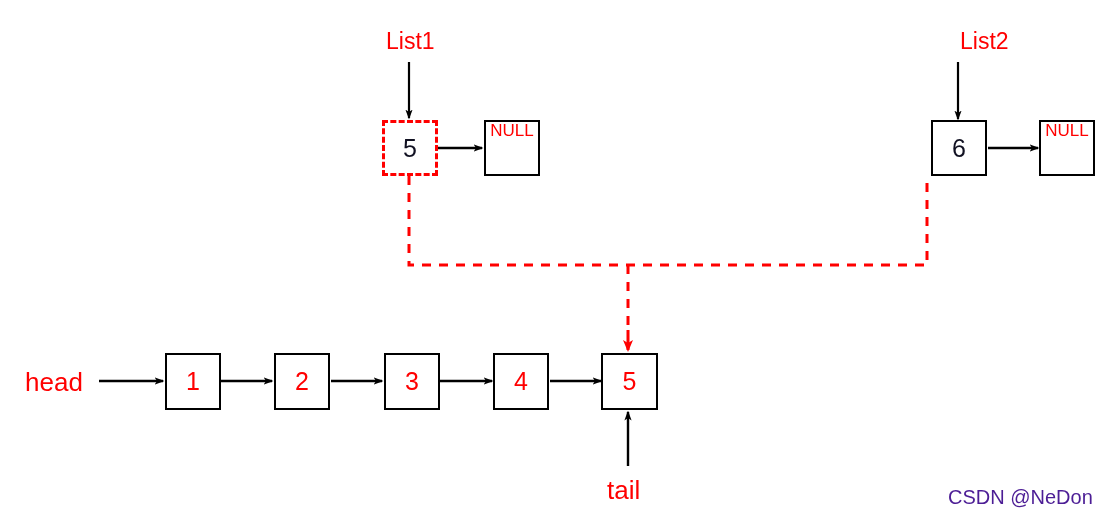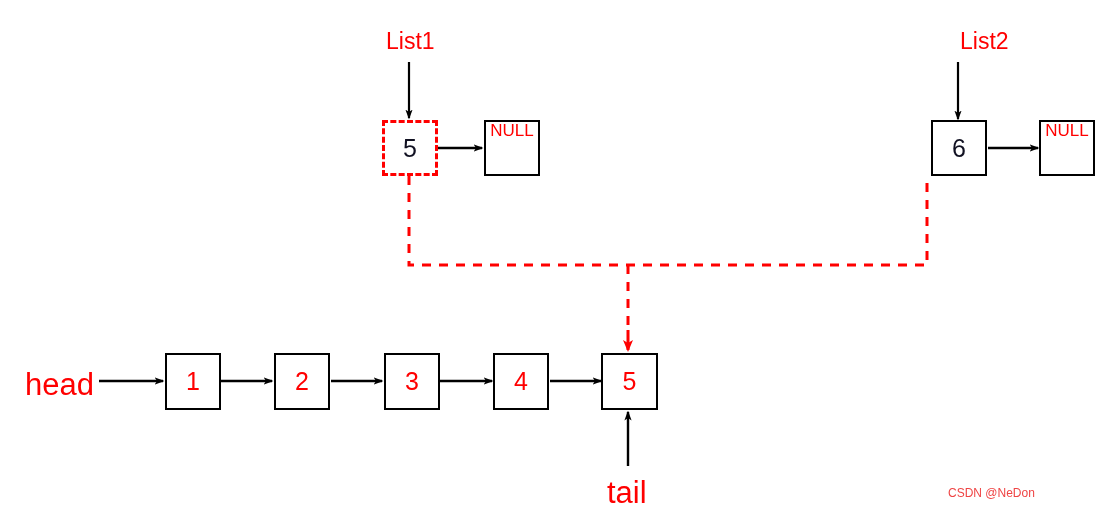--- a/index.html
+++ b/index.html
@@ -57,32 +57,32 @@
     white-space: nowrap;
     line-height: 1;
   }
   .label-red {
     color: #ff0000;
   }
   .lbl-list {
     font-size: 23px;
   }
   .lbl-ptr {
-    font-size: 31px;
+    font-size: 26px;
   }
   .lbl-cjk {
     font-size: 23px;
     font-family: "DejaVu Sans", "Liberation Sans", sans-serif;
   }
   .num-red { color: #ff0000; }
   .num-black { color: #111122; }
   .watermark {
     position: absolute;
-    color: #ef4444;
-    font-size: 12px;
+    color: #4c1d95;
+    font-size: 20px;
     white-space: nowrap;
     line-height: 1;
   }
 </style>
 </head>
 <body>
 
 <div id="canvas">
 
   <svg id="svg-layer" viewBox="0 0 1119 513">

